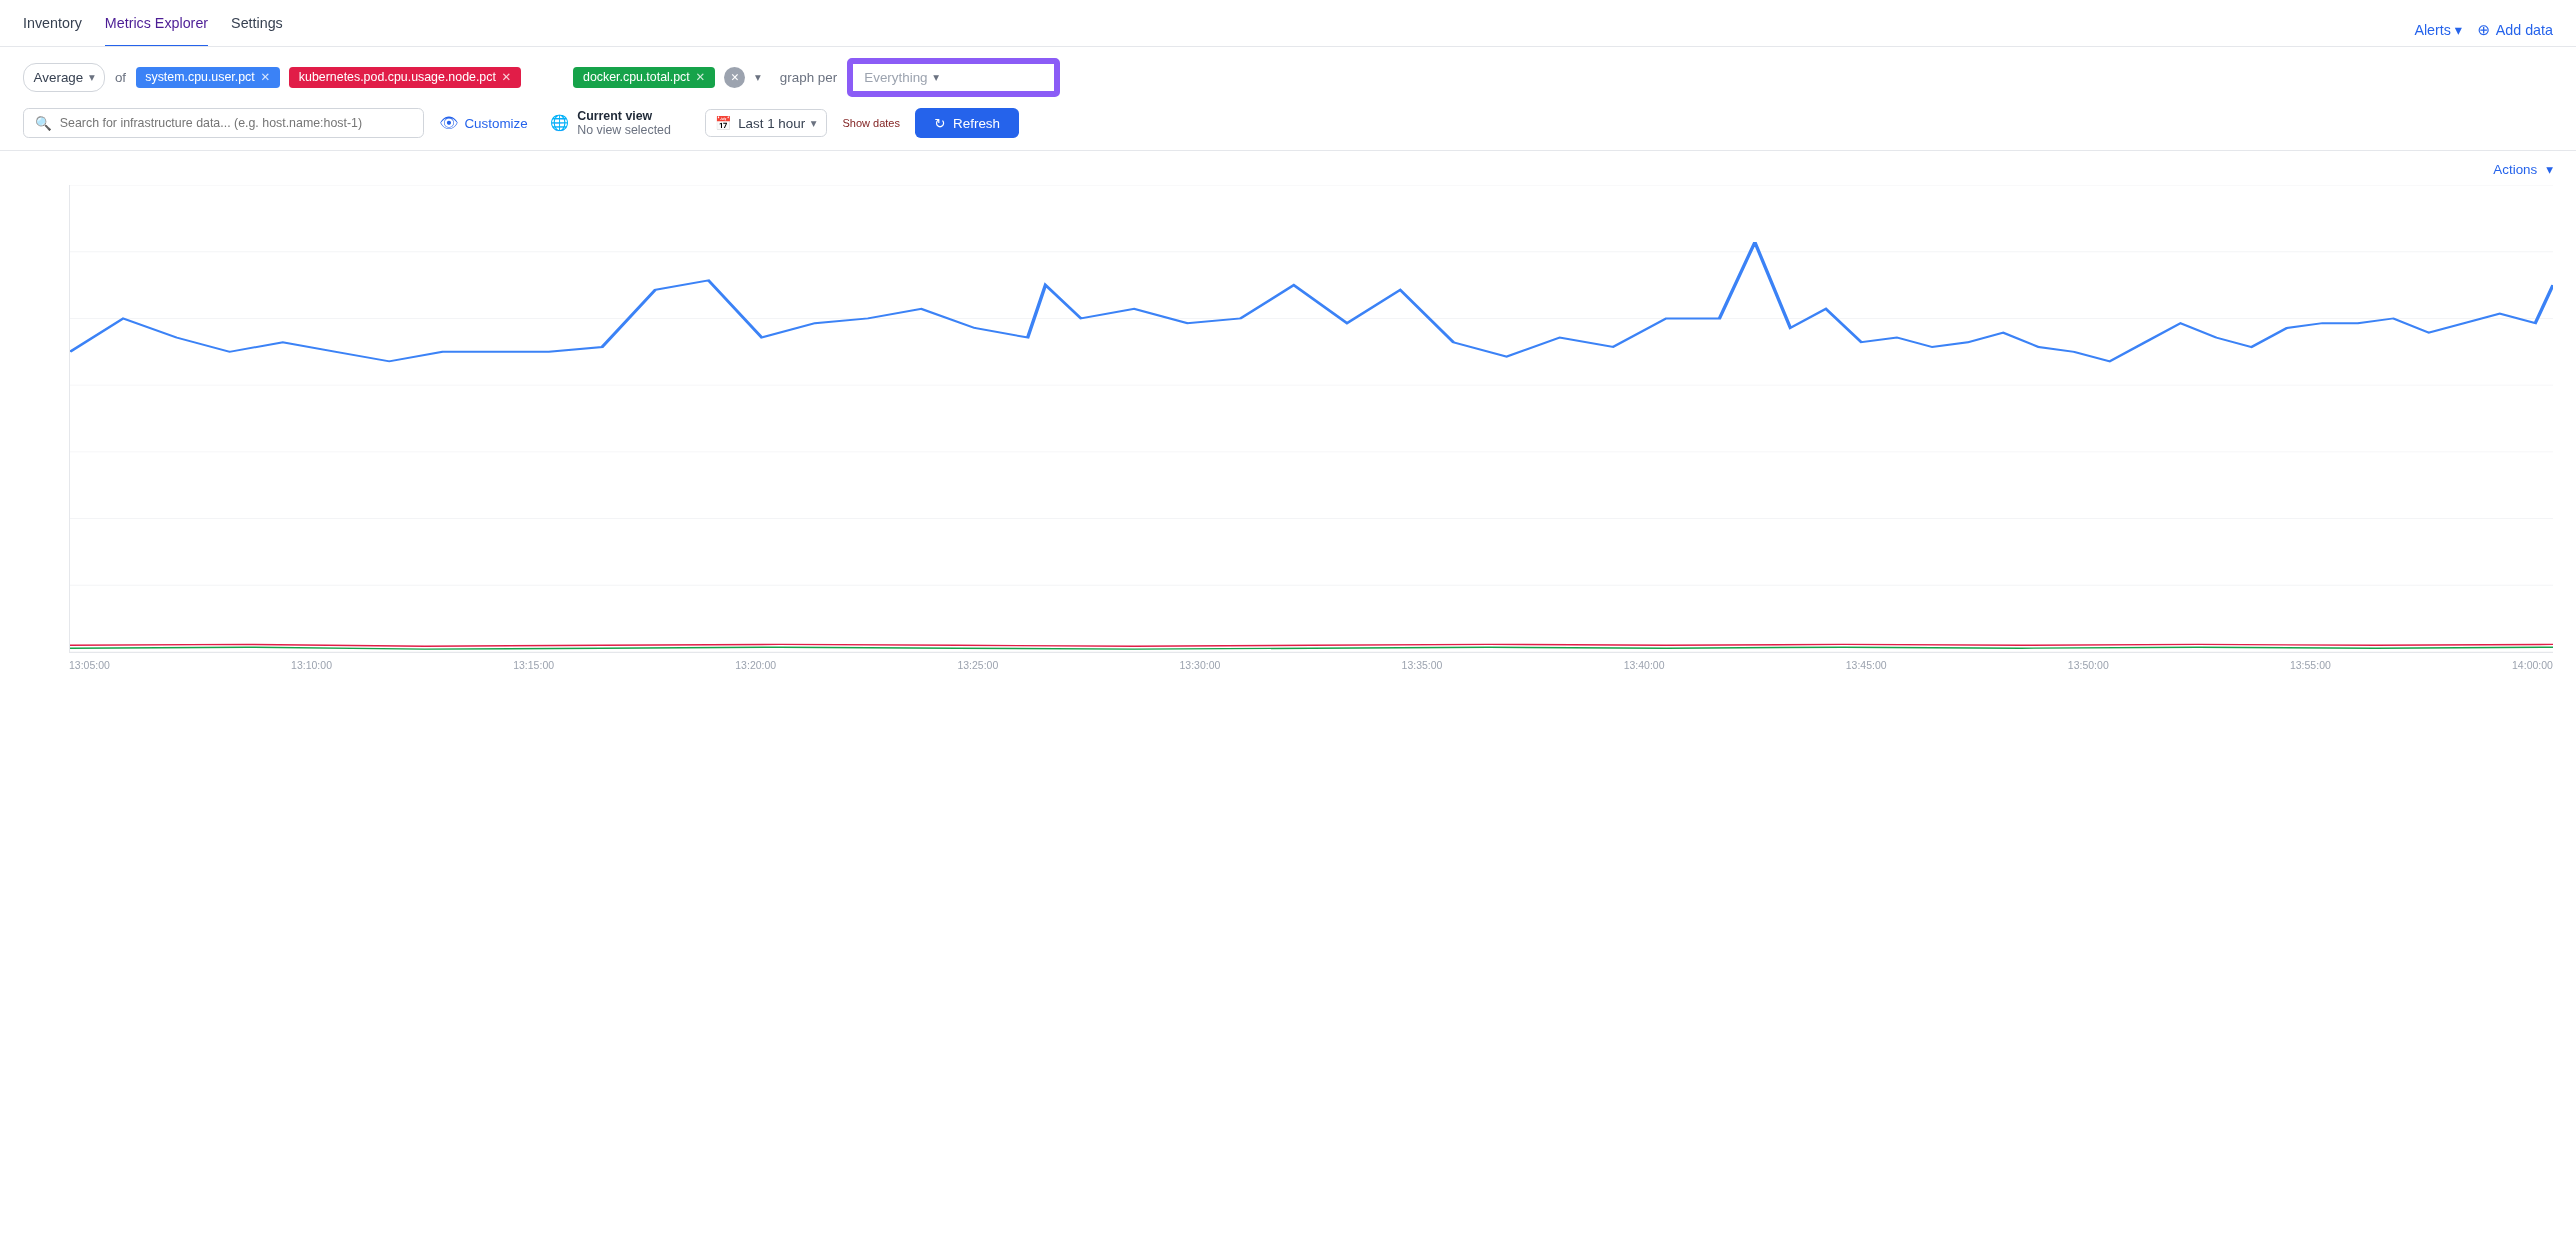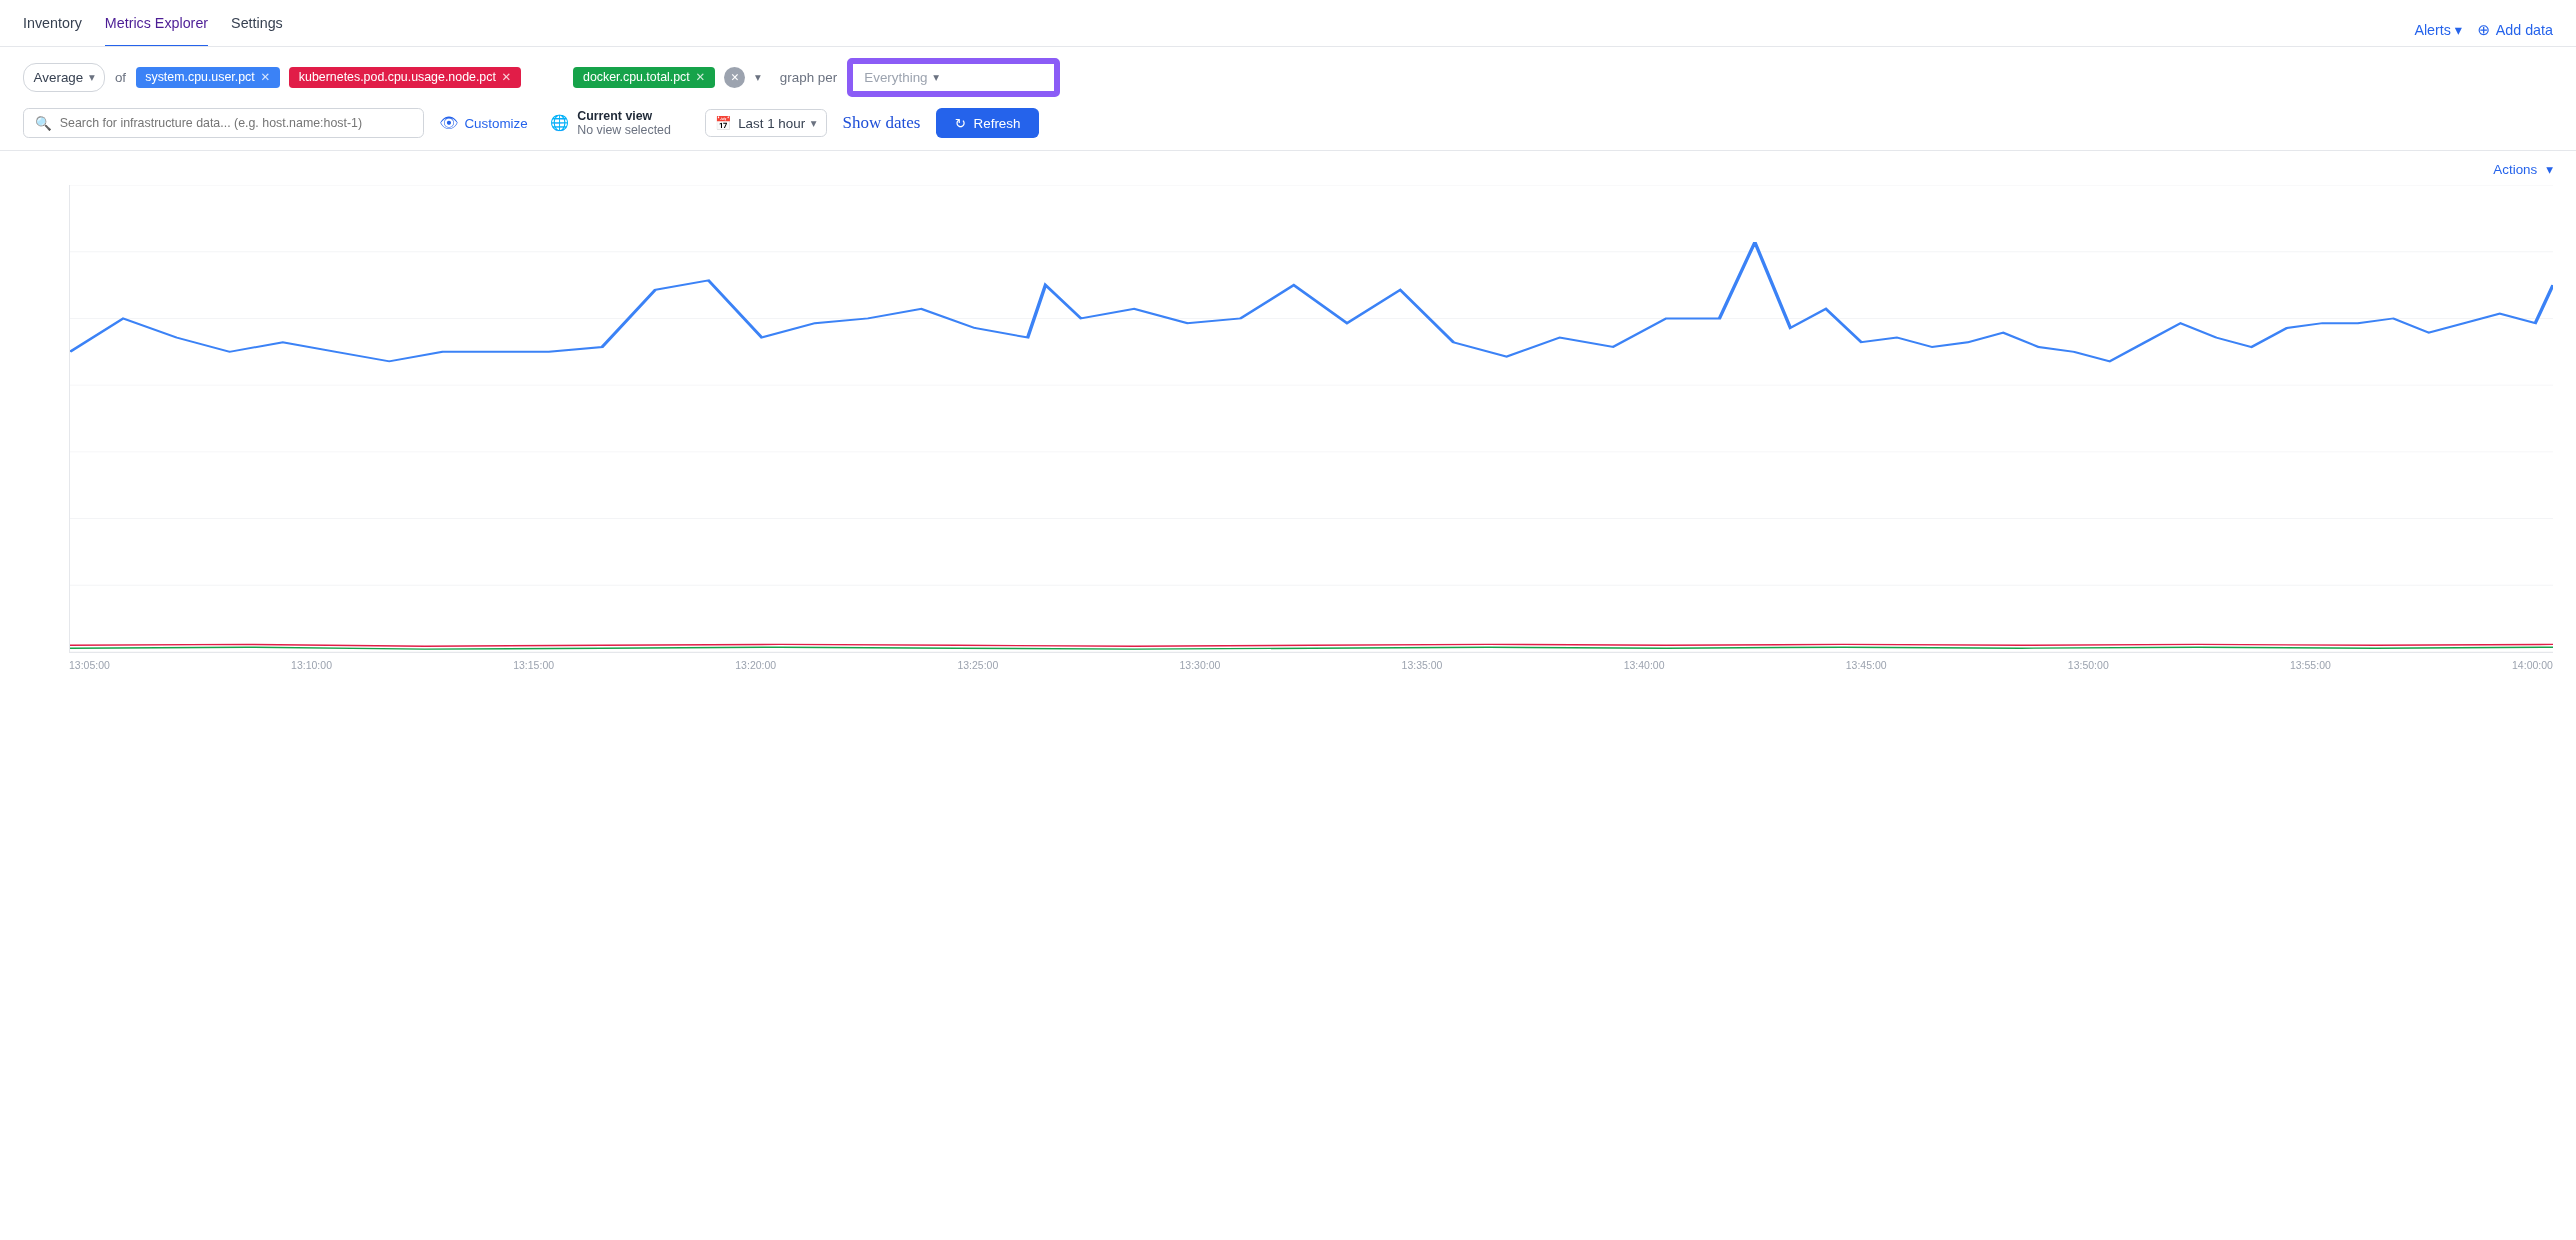--- a/index.html
+++ b/index.html
@@ -81,21 +81,21 @@
     }
     .globe-icon { color: #2563eb; font-size: 15.3px; }
     .current-view-text { font-size: 12.4px; }
     .current-view-title { font-weight: 600; color: #1f2937; }
     .current-view-sub { color: #6b7280; }
     .time-select {
       display: flex; align-items: center; gap: 5.7px;
       border: 1px solid #d1d5db; border-radius: 5.7px; padding: 5.7px 9.6px;
       cursor: pointer; font-size: 13.4px; color: #374151; margin-left: auto;
     }
-    .show-dates-btn { color: #1d4ed8; font-size: 17px; cursor: pointer; font-family: Liberation Serif, serif; }
+    .show-dates-btn { color: #7f1d1d; font-size: 11px; cursor: pointer; }
     .refresh-btn {
       display: flex; align-items: center; gap: 7.6px;
       background: #2563eb; color: #fff; border: none; border-radius: 5.7px;
       padding: 7.6px 19px; font-size: 13.4px; font-weight: 500; cursor: pointer;
     }
 
     
     .chart-area { padding: 11.5px 23px 0 23px; }
     .actions-row {
       display: flex; justify-content: flex-end; margin-bottom: 7.6px;

